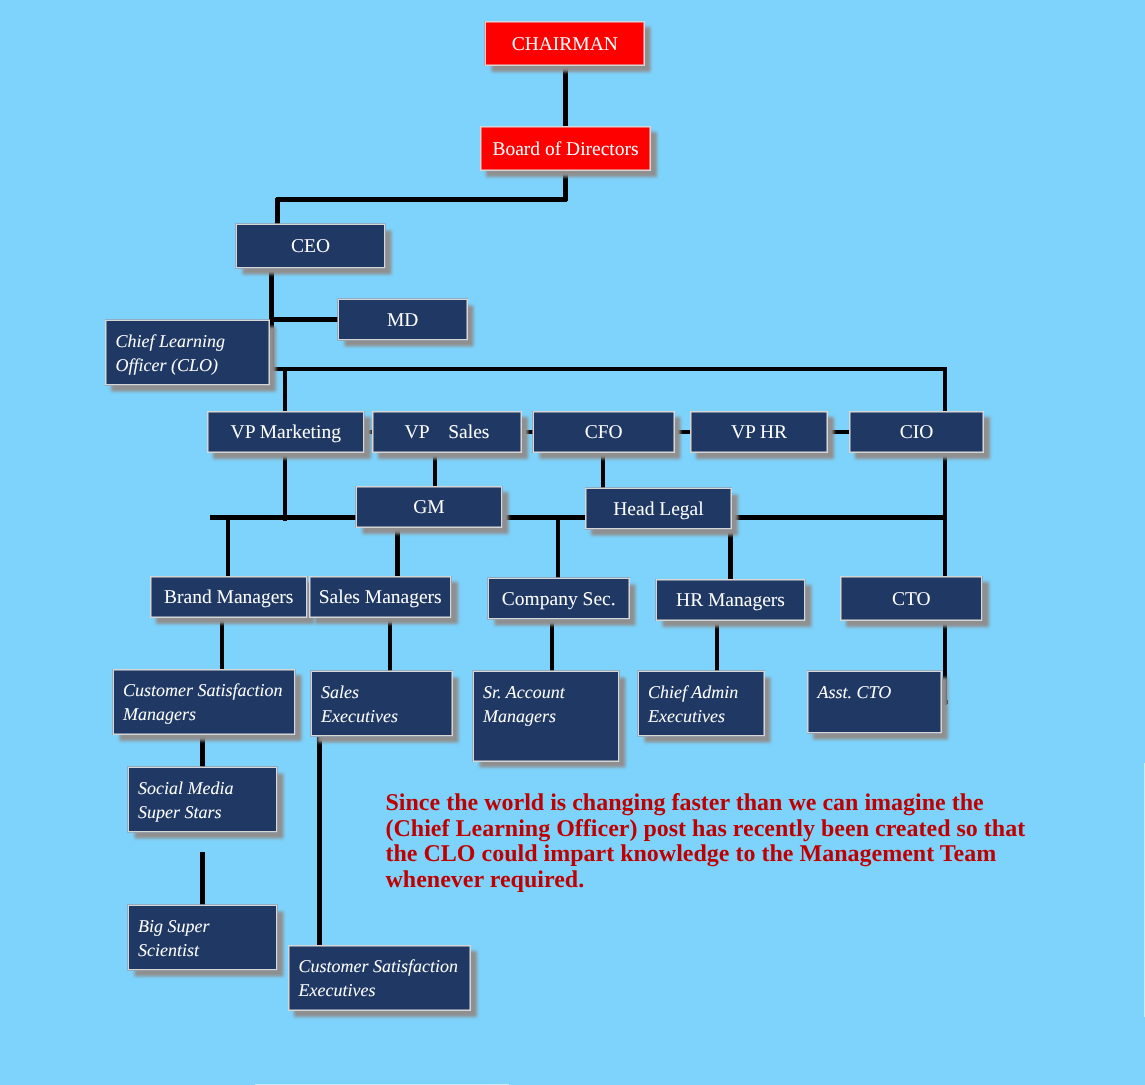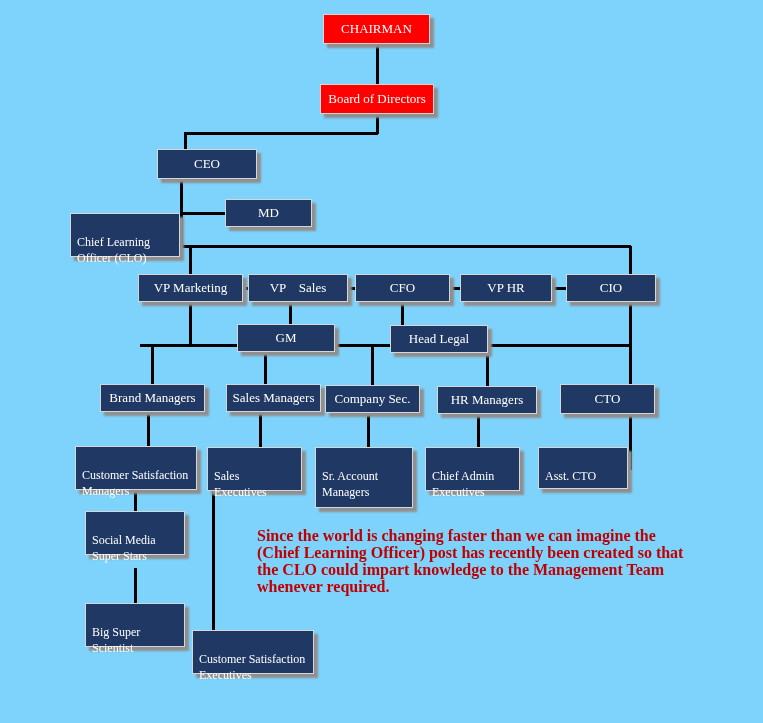--- a/index.html
+++ b/index.html
@@ -4,21 +4,21 @@
 <style>
   html,body{margin:0;padding:0;background:#ffffff;}
   .canvas{position:relative;width:763px;height:723px;background:#7dd3fc;overflow:hidden;
           font-family:"Liberation Serif", serif;}
   .lines{position:absolute;left:0;top:0;z-index:1;}
   .lines line{stroke:var(--line,#000000);stroke-width:3;shape-rendering:crispEdges;}
   .node{position:absolute;z-index:2;box-sizing:border-box;
         background:var(--node-fill,#1f3864);color:#ffffff;
         border:1px solid #d6d6d6;box-shadow:4px 4px 2px #8f8f8f;}
   .c{display:flex;align-items:center;justify-content:center;font-size:13px;}
-  .ml{padding:20px 2px 0 6px;font-size:12px;line-height:16px;text-align:left;}
+  .ml{padding:5px 2px 0 6px;font-size:12px;line-height:16px;text-align:left;font-style:italic;}
   .ln{white-space:nowrap;}
   .red{background:var(--top-fill,#ff0000);}
   .pre{white-space:pre;}
   .note{position:absolute;left:257px;top:527px;z-index:2;
         color:var(--note-text,#c00000);font-weight:bold;font-size:16px;line-height:17px;}
   .note div{white-space:nowrap;}
 </style>
 </head>
 <body>
 
@@ -102,21 +102,21 @@
   </div>
 
   <div class="node c" style="left:390px;top:325px;width:98px;height:28px">
     <span>Head Legal</span>
   </div>
 
   <div class="node c" style="left:100px;top:384px;width:105px;height:28px">
     <span>Brand Managers</span>
   </div>
 
-  <div class="node c" style="left:226px;top:384px;width:95px;height:28px">
+  <div class="node c" style="left:206px;top:384px;width:95px;height:28px">
     <span>Sales Managers</span>
   </div>
 
   <div class="node c" style="left:325px;top:385px;width:95px;height:28px">
     <span>Company Sec.</span>
   </div>
 
   <div class="node c" style="left:437px;top:386px;width:100px;height:28px">
     <span>HR Managers</span>
   </div>
@@ -133,21 +133,21 @@
   <div class="node ml" style="left:207px;top:447px;width:95px;height:44px">
     <div class="ln">Sales</div>
     <div class="ln">Executives</div>
   </div>
 
   <div class="node ml" style="left:315px;top:447px;width:98px;height:61px">
     <div class="ln">Sr. Account</div>
     <div class="ln">Managers</div>
   </div>
 
-  <div class="node ml" style="left:425px;top:447px;width:95px;height:44px">
+  <div class="node ml" style="left:425px;top:447px;width:85px;height:44px">
     <div class="ln">Chief Admin</div>
     <div class="ln">Executives</div>
   </div>
 
   <div class="node ml" style="left:538px;top:447px;width:90px;height:42px">
     <div class="ln">Asst. CTO</div>
   </div>
 
   <div class="node ml" style="left:85px;top:511px;width:100px;height:44px">
     <div class="ln">Social Media</div>

